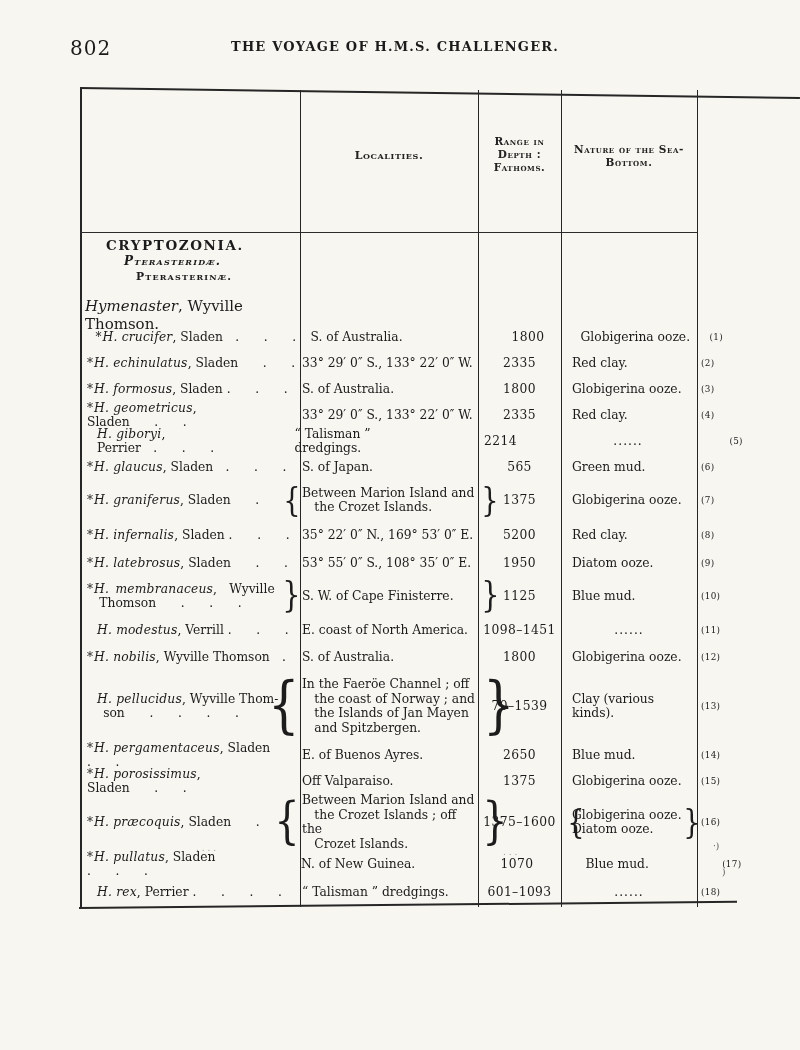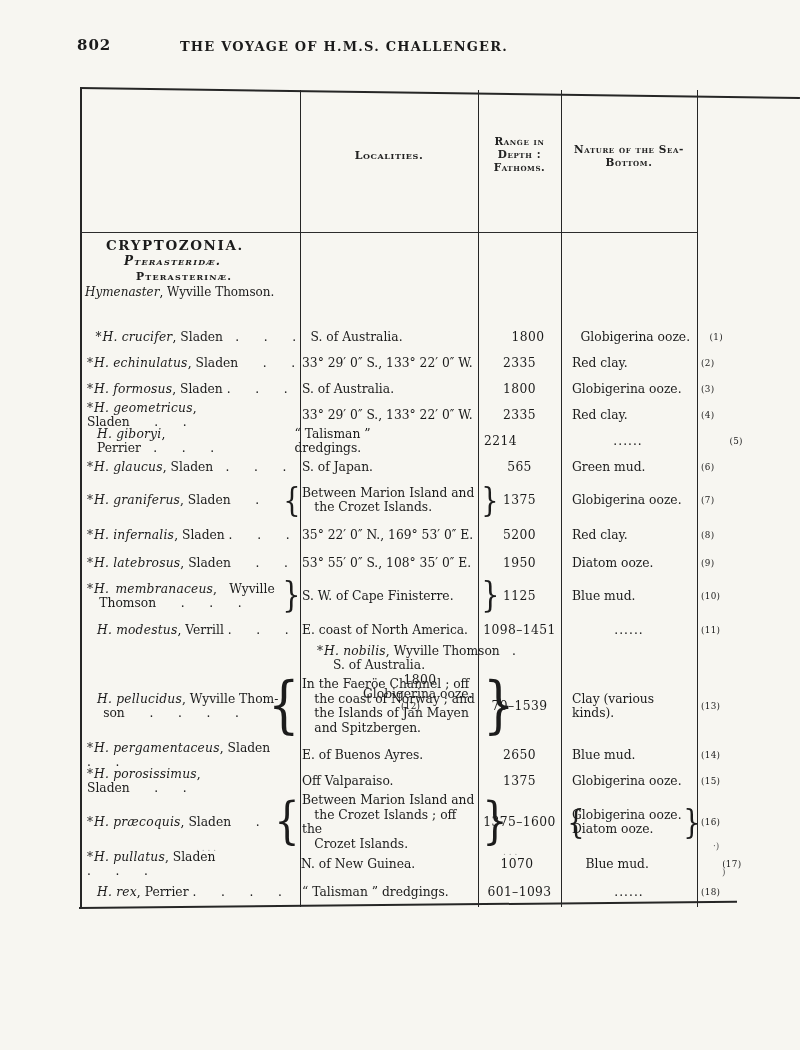--- a/index.html
+++ b/index.html
@@ -2,22 +2,22 @@
 <html><head>
 <meta charset="utf-8">
 <style>
   html,body{margin:0;padding:0}
   body{
     width:800px;height:1050px;position:relative;overflow:hidden;
     background:#f7f6f1;color:#1b1b1b;
     font-family:"DejaVu Serif","Liberation Serif",serif;
     -webkit-font-smoothing:antialiased;
   }
-  .pageno{position:absolute;left:77px;top:36px;font-size:15px;font-weight:700;letter-spacing:1px}
-  .title{position:absolute;left:180px;top:39px;width:430px;
+  .pageno{position:absolute;left:70px;top:36px;font-size:20px;font-weight:400;letter-spacing:1px}
+  .title{position:absolute;left:180px;top:39px;width:430px;text-align:center;
          font-size:13px;font-weight:700;letter-spacing:1.2px;white-space:nowrap}
 
   .tbl{position:absolute;left:80px;top:87px;width:680px;height:822px}
   .b-left{position:absolute;left:0;top:1px;width:2px;height:820px;background:#262626}
   .b-top{position:absolute;left:0;top:0;width:720px;height:2px;background:#262626;
          transform:rotate(0.8deg);transform-origin:left top}
   .b-bot{position:absolute;left:-1px;top:820px;width:658px;height:2px;background:#262626;
          transform:rotate(-0.55deg);transform-origin:left top}
   .b-sep{position:absolute;left:0;top:145px;width:618px;height:1.4px;background:#2c2c2c}
   .v{position:absolute;top:3px;width:1.4px;height:817px;background:#262626}
@@ -28,21 +28,21 @@
   .ch-loc{left:220px;width:178px;top:62px;font-size:11px}
   .ch-dep{left:398px;width:83px;top:48px;font-size:10.5px;line-height:13px}
   .ch-nat{left:481px;width:136px;top:56px;font-size:10.5px;line-height:13px}
 
   .section{position:absolute;left:0;top:150px;width:230px}
   .s1{margin-left:26px;font-size:13.5px;letter-spacing:1.6px;font-weight:600}
   .s2{margin-left:44px;font-size:12px;font-style:italic;font-variant:small-caps;
       font-weight:700;letter-spacing:1.2px;margin-top:1px}
   .s3{margin-left:56px;font-size:10.8px;font-variant:small-caps;font-weight:700;
       letter-spacing:1.2px;margin-top:2px}
-  .genus{margin-left:5px;margin-top:2px;font-size:12px}
+  .genus{margin-left:5px;margin-top:14px;font-size:15px}
 
   .rows{position:absolute;left:0;top:237px;width:680px}
   .trow{display:flex;align-items:center;position:relative}
   .cell{box-sizing:border-box}
   .sp{width:220px;padding-left:7px;font-size:12.3px;white-space:pre-wrap;line-height:14px;position:relative}
   .sp.ns{padding-left:17px}
   .loc{width:178px;padding-left:2px;font-size:12.3px;white-space:pre-wrap;line-height:14.5px}
   .dep{width:83px;text-align:center;font-size:12.3px;letter-spacing:.4px}
   .nat{width:136px;padding-left:11px;font-size:12.3px;white-space:pre-wrap;line-height:14.5px}
   .nat.c{text-align:center;padding-left:0;letter-spacing:1px}
@@ -162,21 +162,21 @@
         <div class="cell nat">Blue mud.</div>
         <div class="cell ref">(10)</div>
       </div>
       <div class="trow" style="height: 28px;">
         <div class="cell sp ns"><i class="sn">H. modestus</i><span>, Verrill .  .  .</span></div>
         <div class="cell loc">E. coast of North America.</div>
         <div class="cell dep">1098–1451</div>
         <div class="cell nat c">......</div>
         <div class="cell ref">(11)</div>
       </div>
-      <div class="trow" style="height: 26px; flex-direction: column;">
+      <div class="trow" style="height: 26px;">
         <div class="cell sp"><span class="star">*</span><i class="sn">H. nobilis</i><span>, Wyville Thomson .</span></div>
         <div class="cell loc">S. of Australia.</div>
         <div class="cell dep">1800</div>
         <div class="cell nat">Globigerina ooze.</div>
         <div class="cell ref">(12)</div>
       </div>
       <div class="trow" style="height: 72px;">
         <div class="cell sp ns"><i class="sn">H. pellucidus</i><span>, Wyville Thom-
  son  .  .  .  .</span><span class="brace br-sp" style="font-size: 62px;">{</span></div>
         <div class="cell loc">In the Faeröe Channel ; off

